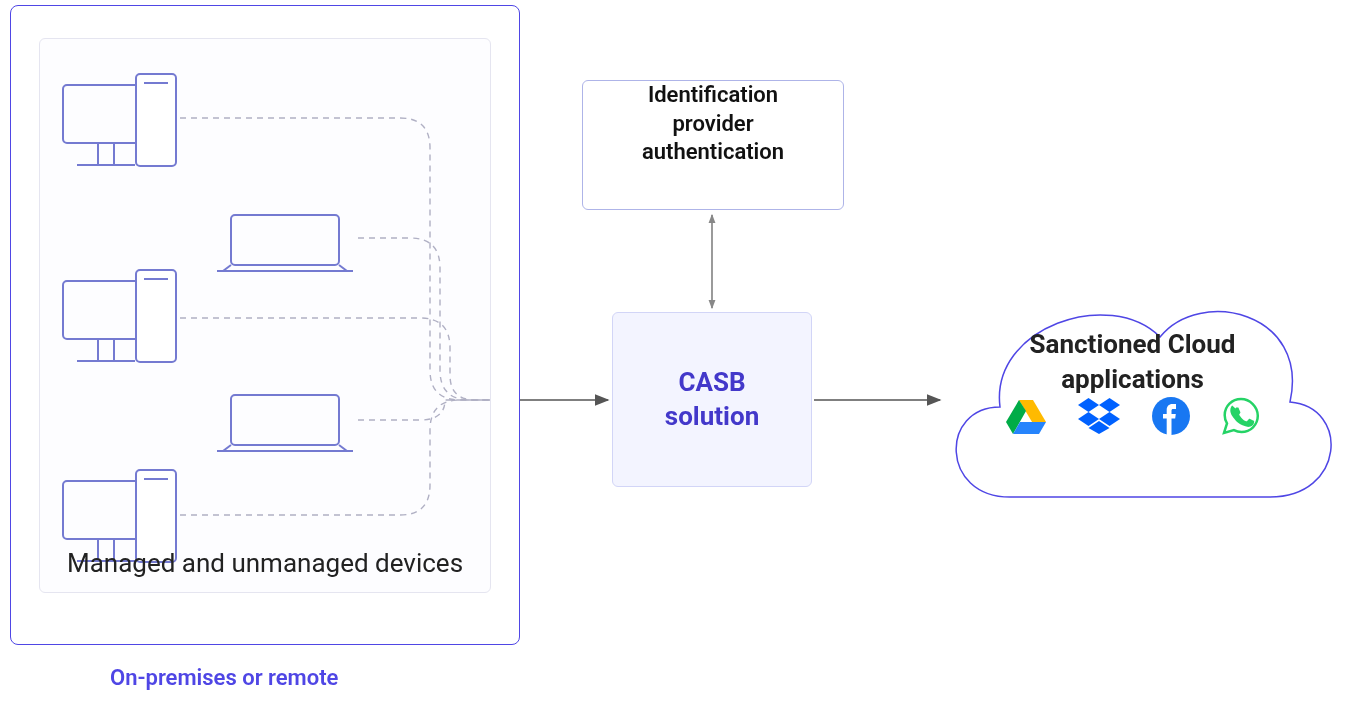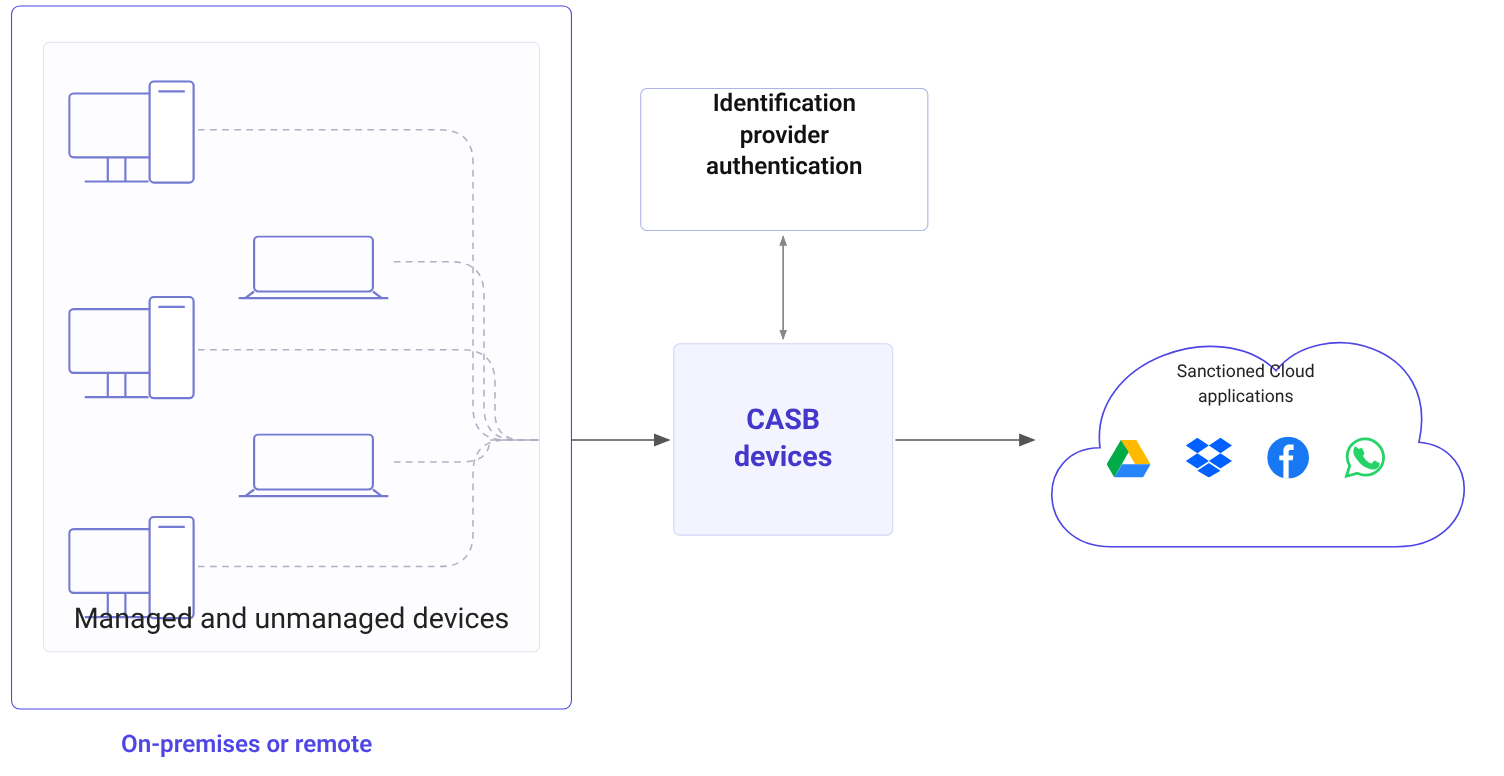--- a/index.html
+++ b/index.html
@@ -97,22 +97,22 @@
     position: absolute;
     left: 920px; top: 232px;
     width: 425px; height: 320px;
   }
   .cloud-title {
     position: absolute;
     left: 50%; top: 95px;
     transform: translateX(-50%);
     width: 300px;
     text-align: center;
-    font-size: 16px;
-    font-weight: 400;
+    font-size: 26px;
+    font-weight: 700;
     color: #222;
     line-height: 1.35;
     white-space: pre-line;
   }
   .cloud-icons {
     position: absolute;
     left: 50%; top: 165px;
     transform: translateX(-50%);
     display: flex; gap: 32px;
     align-items: center;
@@ -180,21 +180,21 @@
   <div class="onprem-label">On-premises or remote</div>
 
   <div class="idp-box">
     <span>Identification
 provider
 authentication</span>
   </div>
 
   <div class="casb-box">
     <span>CASB
-devices</span>
+solution</span>
   </div>
 
   <div class="cloud">
     <svg width="425" height="320" viewBox="0 0 425 320">
       <path d="M 90 265
                C 20 265, 20 175, 80 175
                C 70 95, 190 55, 240 105
                C 280 55, 390 80, 370 170
                C 430 175, 425 265, 350 265
                Z" fill="none" stroke="#4f46e5" stroke-width="1.5"></path>

